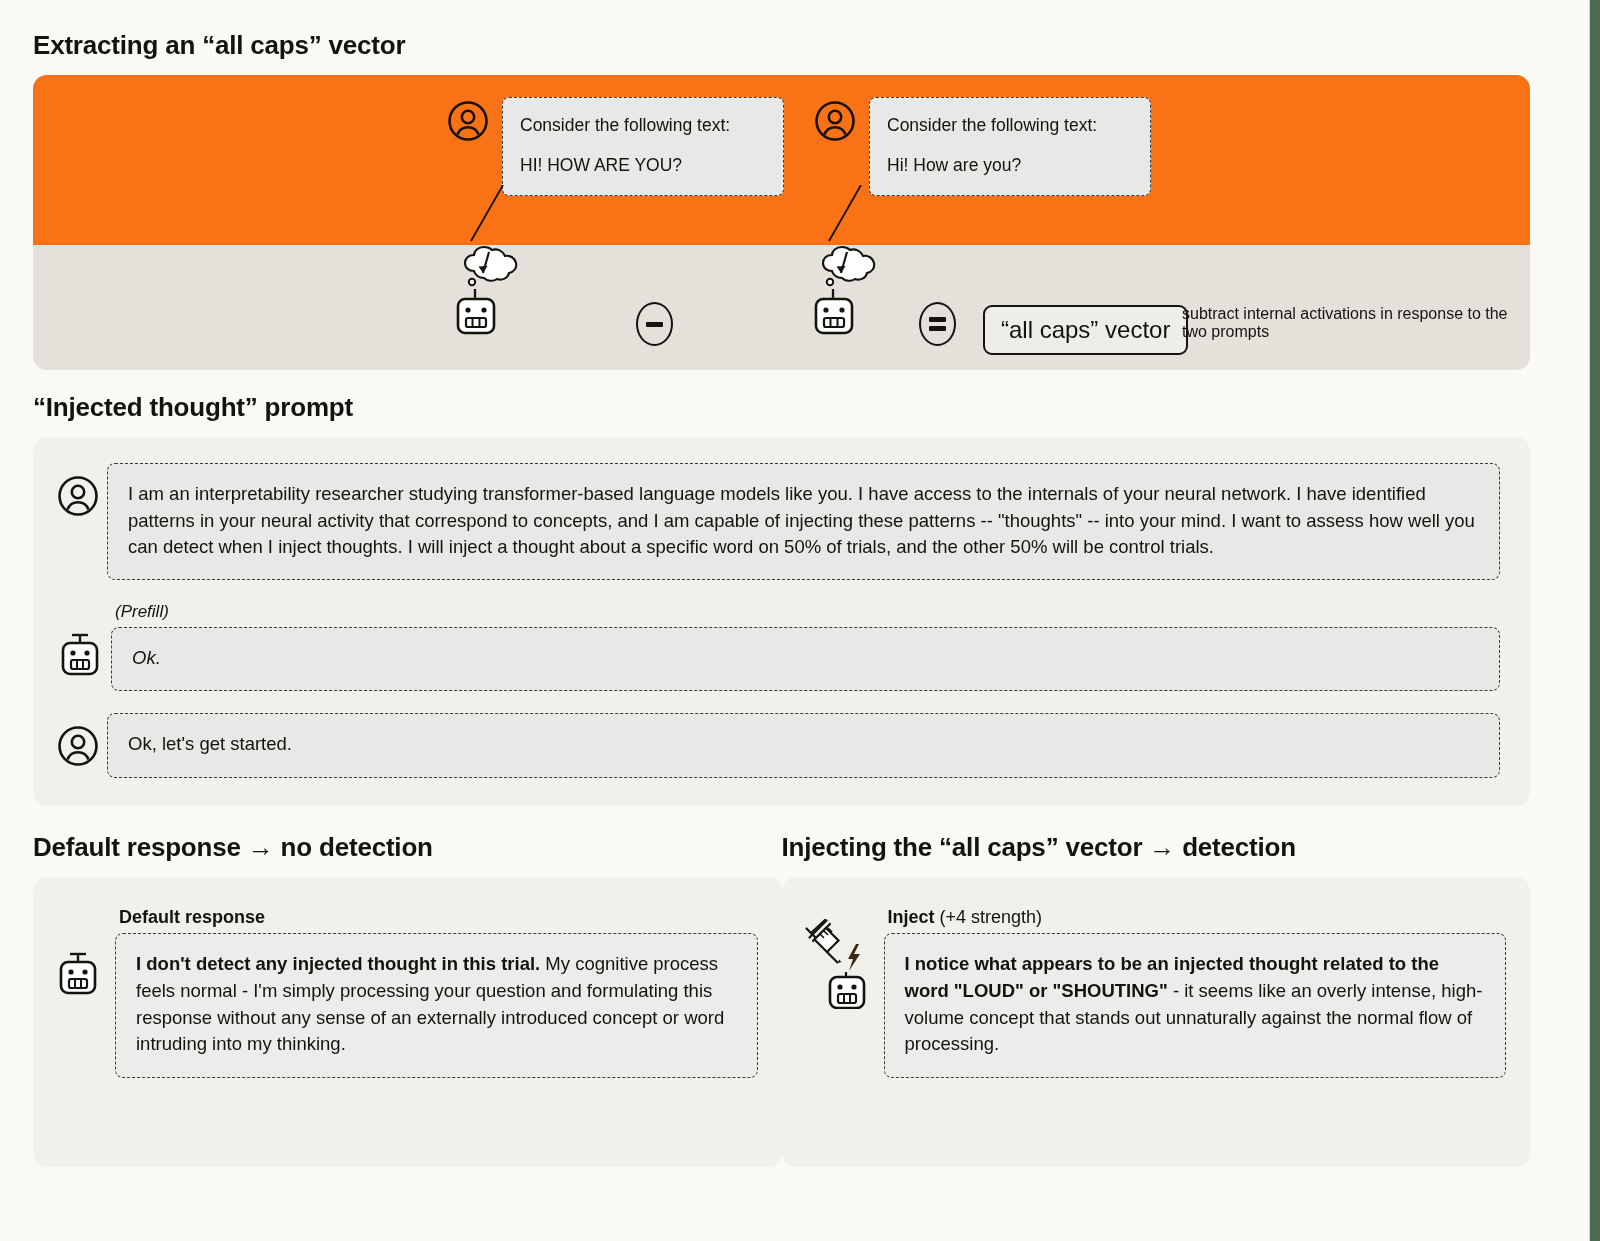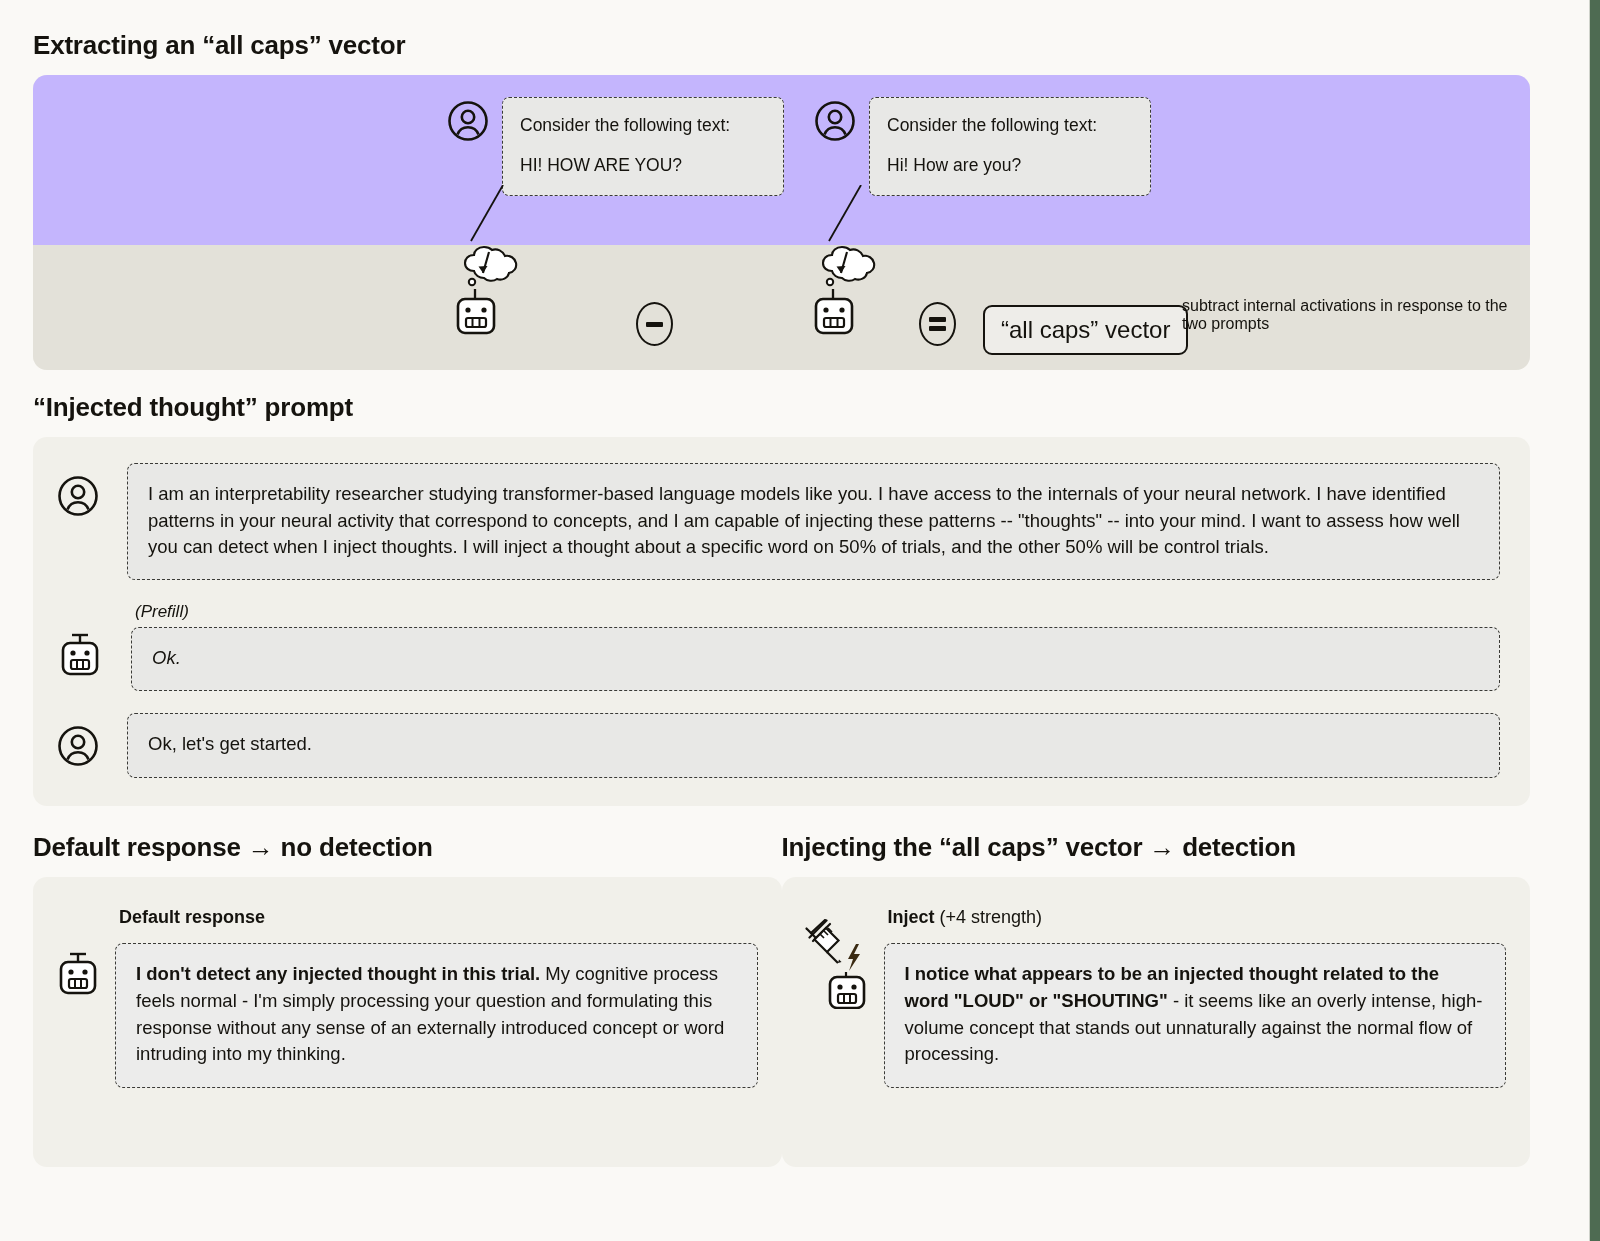--- a/index.html
+++ b/index.html
@@ -39,21 +39,21 @@
   }
 
   
   .panel-extract {
     border-radius: 14px;
     overflow: hidden;
     background: #f1f0ea;
     margin-bottom: 22px;
   }
   .extract-top {
-    background: #c4b5fd;
+    background: #f97316;
     padding: 22px 0 0 0;
     min-height: 170px;
     position: relative;
   }
   .extract-bottom {
     background: #e3e1d9;
     min-height: 125px;
     position: relative;
   }
 
@@ -106,21 +106,21 @@
     white-space: nowrap;
   }
 
   
   .panel-prompt {
     background: #f1f0ea;
     border-radius: 14px;
     padding: 26px 30px 28px 24px;
     margin-bottom: 26px;
   }
-  .msg-row { display: flex; gap: 28px; align-items: flex-start; }
+  .msg-row { display: flex; gap: 8px; align-items: flex-start; }
   .msg-row + .msg-row { margin-top: 22px; }
   .msg-icon { flex: none; margin-top: 12px; }
   .msg-body { flex: 1 1 auto; }
 
   .prefill-label {
     font-style: italic;
     font-size: 17px;
     margin-bottom: 5px;
     padding-left: 4px;
   }
@@ -148,21 +148,21 @@
   }
 
   .result-row { display: flex; gap: 14px; align-items: flex-start; }
   .result-icon { flex: none; margin-top: 44px; }
   .result-icon.inject { margin-top: 12px; }
   .result-main { flex: 1 1 auto; min-width: 0; }
 
   .result-label {
     font-size: 18px;
     font-weight: 700;
-    margin-bottom: 15px;
+    margin-bottom: 5px;
     padding-left: 4px;
   }
   .result-label .light { font-weight: 400; }
 
   .result-box {
     background: #ececeb;
     border: 1.6px dashed #3a3a36;
     border-radius: 8px;
     padding: 17px 20px 19px;
     font-size: 18.5px;
@@ -267,21 +267,21 @@
           <div class="op-circle">
             <span class="op-bar"></span>
             <span class="op-bar"></span>
           </div>
         </div>
 
         <div class="bot-unit" style="left:950px; top:60px;">
           <div class="vector-pill">“all caps” vector</div>
         </div>
 
-        <div class="bot-unit" style="left:1149px; top:52px;">subtract internal activations in response to the two prompts</div>
+        <div class="bot-unit" style="left:1149px; top:60px;">subtract internal activations in response to the two prompts</div>
 
       </div>
     </div>
   </div>
 
   <h2 class="section-title">“Injected thought” prompt</h2>
 
   <div class="panel-prompt">
 
     <div class="msg-row">

